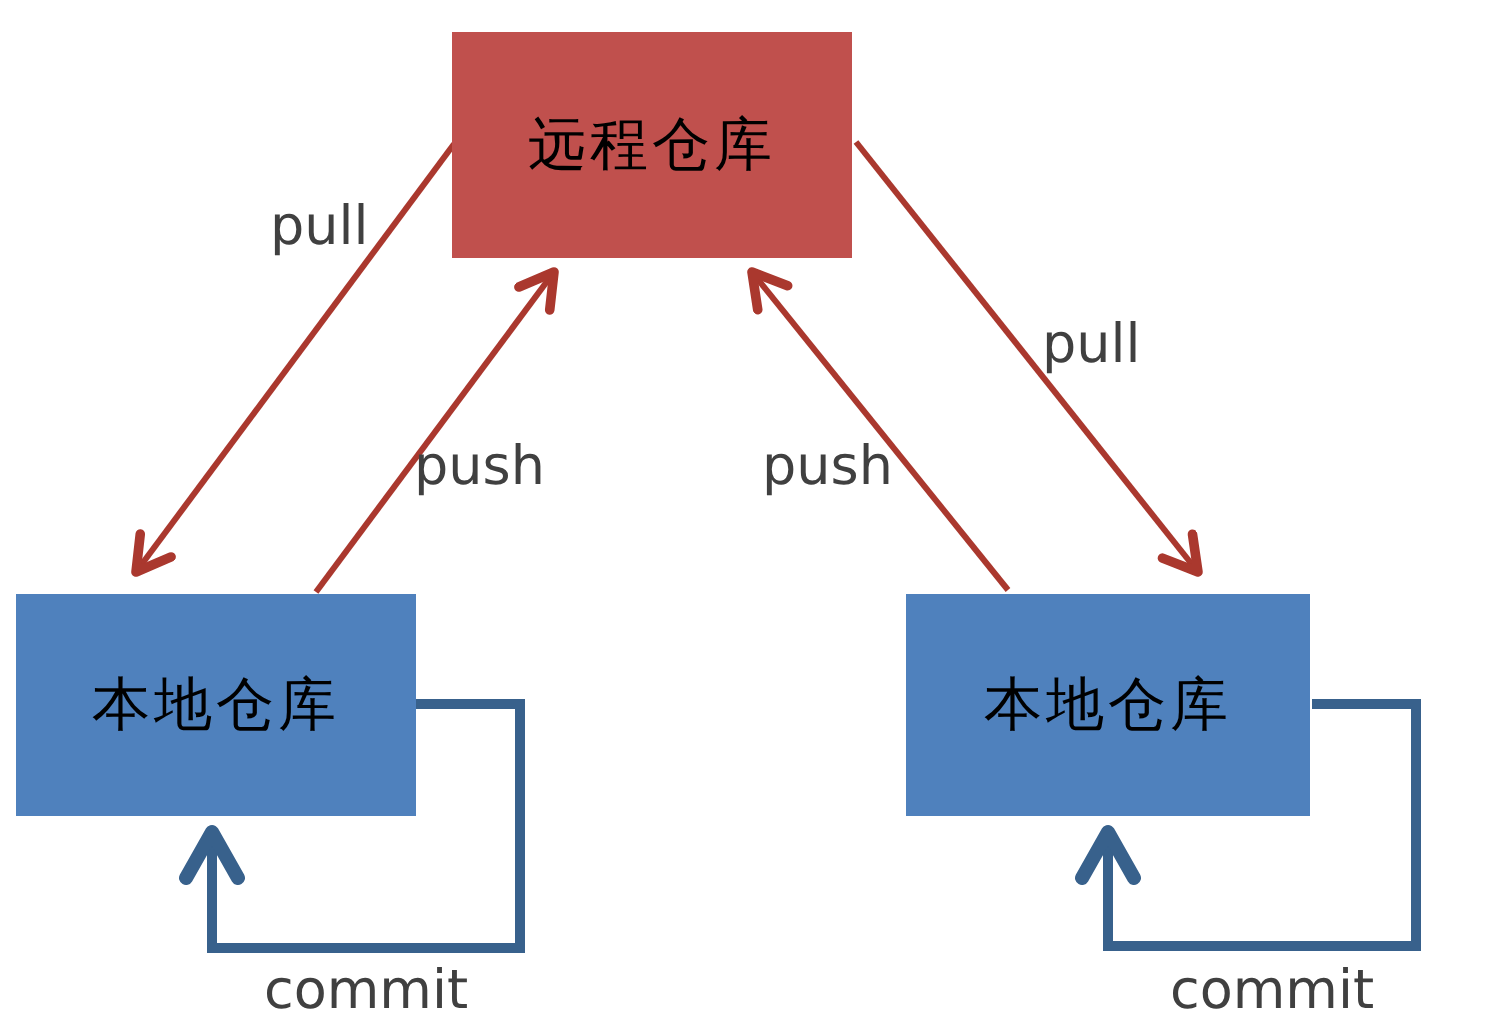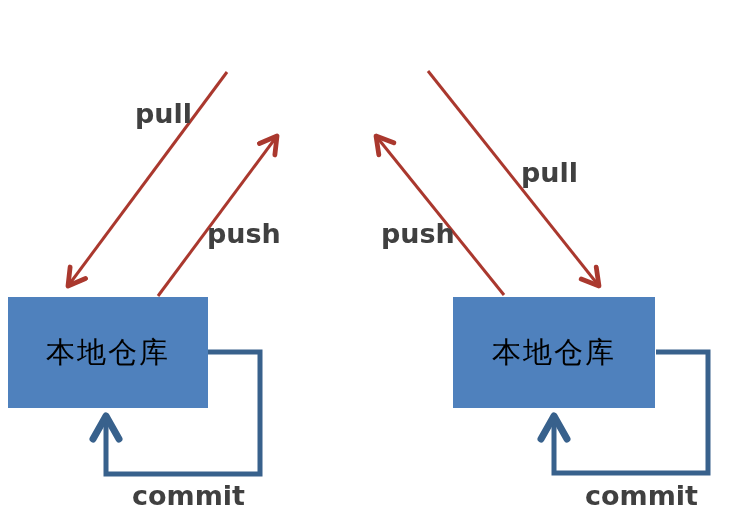--- a/index.html
+++ b/index.html
@@ -44,21 +44,20 @@
     left: 453px; top: 297px;
     width: 202px; height: 111px;
     background: var(--local-fill, #4f81bd);
   }
   .edge-label {
     position: absolute;
     color: var(--label-text, #404040);
     font-size: 27px;
     line-height: 1.1;
     white-space: nowrap;
-    font-weight: bold;
   }
   .lbl-pull-left   { left: 135px; top: 99px;  }
   .lbl-push-left   { left: 207px; top: 219px; }
   .lbl-push-right  { left: 381px; top: 219px; }
   .lbl-pull-right  { left: 521px; top: 158px; }
   .lbl-commit-left { left: 132px; top: 481px; }
   .lbl-commit-right{ left: 585px; top: 481px; }
 </style>
 </head>
 <body>
@@ -81,20 +80,23 @@
 
     <path d="M504,295 L376,136" fill="none" stroke="var(--arrow-red,#aa382e)" stroke-width="3" marker-end="url(#vred)"></path>
 
     <path d="M428,71 L599,286" fill="none" stroke="var(--arrow-red,#aa382e)" stroke-width="3" marker-end="url(#vred)"></path>
 
     <path d="M208,352 L260,352 L260,474 L106,474 L106,416" fill="none" stroke="var(--arrow-blue,#38618c)" stroke-width="5" stroke-linejoin="miter" marker-end="url(#vblue)"></path>
 
     <path d="M656,352 L708,352 L708,473 L554,473 L554,416" fill="none" stroke="var(--arrow-blue,#38618c)" stroke-width="5" stroke-linejoin="miter" marker-end="url(#vblue)"></path>
   </svg>
 
+  <div class="node remote">
+    <span>远程仓库</span>
+  </div>
 
   <div class="node local-left">
     <span>本地仓库</span>
   </div>
 
   <div class="node local-right">
     <span>本地仓库</span>
   </div>
 
   <div class="edge-label lbl-pull-left">pull</div>

